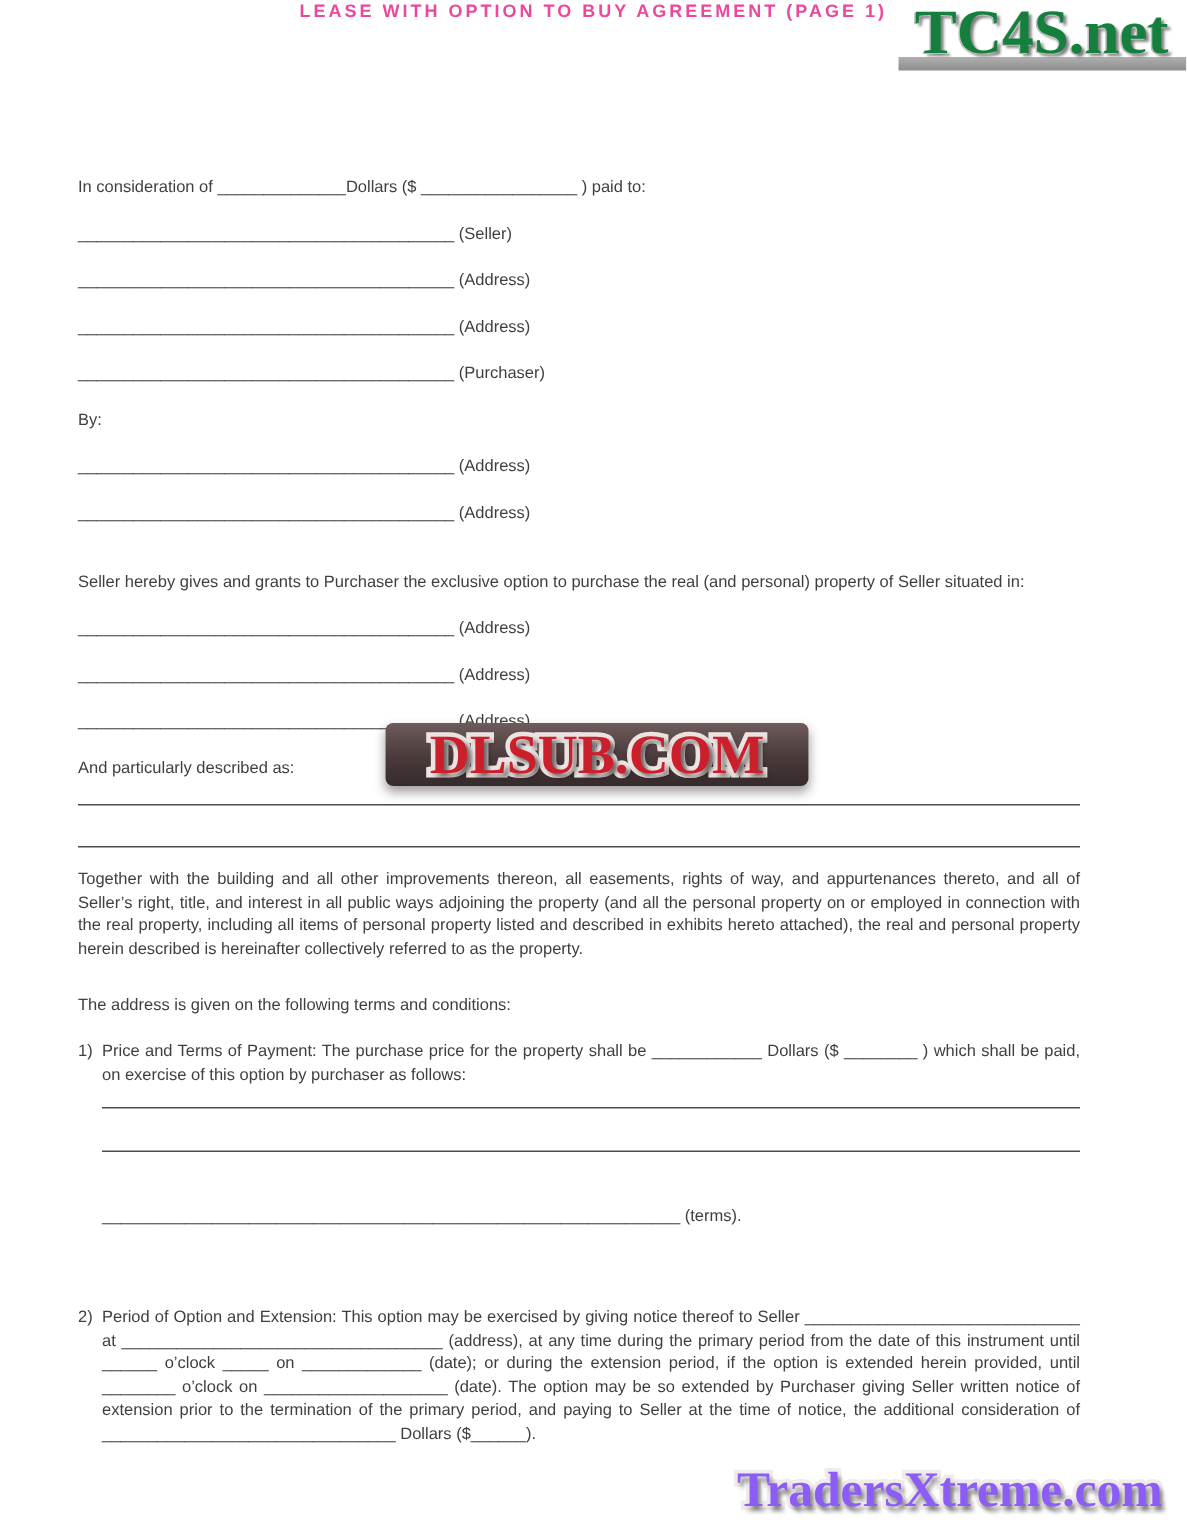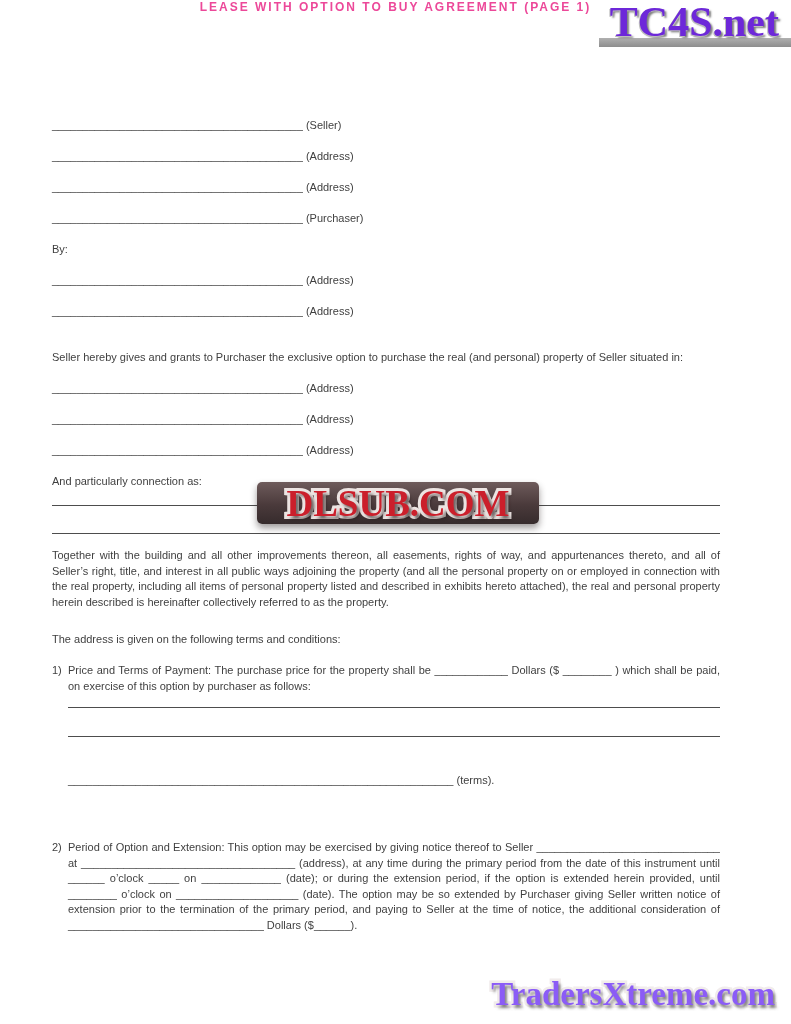--- a/index.html
+++ b/index.html
@@ -51,21 +51,21 @@
 
   
   .wm-top { position:absolute; top:2px; right:12px; z-index:5; text-align:right; }
   .wm-top-bar {
     position:absolute; top:36px; right:-12px; width:192px; height:9px;
     background:linear-gradient(180deg,#b0b0b0,#8d8d8d); z-index:-1;
   }
   .wm-top-text {
     font-family:"Liberation Serif", serif;
     font-weight:bold; font-size:42px; line-height:40px;
-    color:#6d28d9;
+    color:#15803d;
     text-shadow:-1px 1px 0 #bcbcbc, 2px 2px 2px #7e7e7e;
   }
   .wm-center {
     position:absolute; left:257px; top:482px; width:282px; height:42px;
     border-radius:5px;
     background:linear-gradient(180deg,#6e5b5b 0%, #4a3a3b 55%, #362b2c 100%);
     box-shadow:0 4px 7px rgba(40,30,30,0.45);
     display:flex; align-items:center; justify-content:center;
     z-index:6;
     text-align:right;
@@ -95,38 +95,39 @@
 
   <div class="wm-top">
     <div class="wm-top-bar"></div>
     <span class="wm-top-text">TC4S.net</span>
   </div>
 
   <h1 class="title">LEASE WITH OPTION TO BUY AGREEMENT (PAGE 1)</h1>
 
   <div class="content">
 
+    <div class="fl">In consideration of ______________Dollars ($ _________________ ) paid to:</div>
 
     <div class="fl">_________________________________________ (Seller)</div>
     <div class="fl">_________________________________________ (Address)</div>
     <div class="fl">_________________________________________ (Address)</div>
 
     <div class="fl">_________________________________________ (Purchaser)</div>
 
     <div class="fl">By:</div>
     <div class="fl">_________________________________________ (Address)</div>
     <div class="fl">_________________________________________ (Address)</div>
 
     <div class="fl sp-lg">Seller hereby gives and grants to Purchaser the exclusive option to purchase the real (and personal) property of Seller situated in:</div>
 
     <div class="fl">_________________________________________ (Address)</div>
     <div class="fl">_________________________________________ (Address)</div>
     <div class="fl">_________________________________________ (Address)</div>
 
-    <div class="fl">And particularly connection as:</div>
+    <div class="fl">And particularly described as:</div>
 
     <div class="rule r1"></div>
     <div class="rule r2"></div>
 
     <p class="para p-together">Together with the building and all other improvements thereon, all easements, rights of way, and appurtenances thereto, and all of Seller’s right, title, and interest in all public ways adjoining the property (and all the personal property on or employed in connection with the real property, including all items of personal property listed and described in exhibits hereto attached), the real and personal property herein described is hereinafter collectively referred to as the property.</p>
 
     <div class="para p-optintro">The address is given on the following terms and conditions:</div>
 
     <div class="item item-1">
       <span class="item-num">1)</span>

